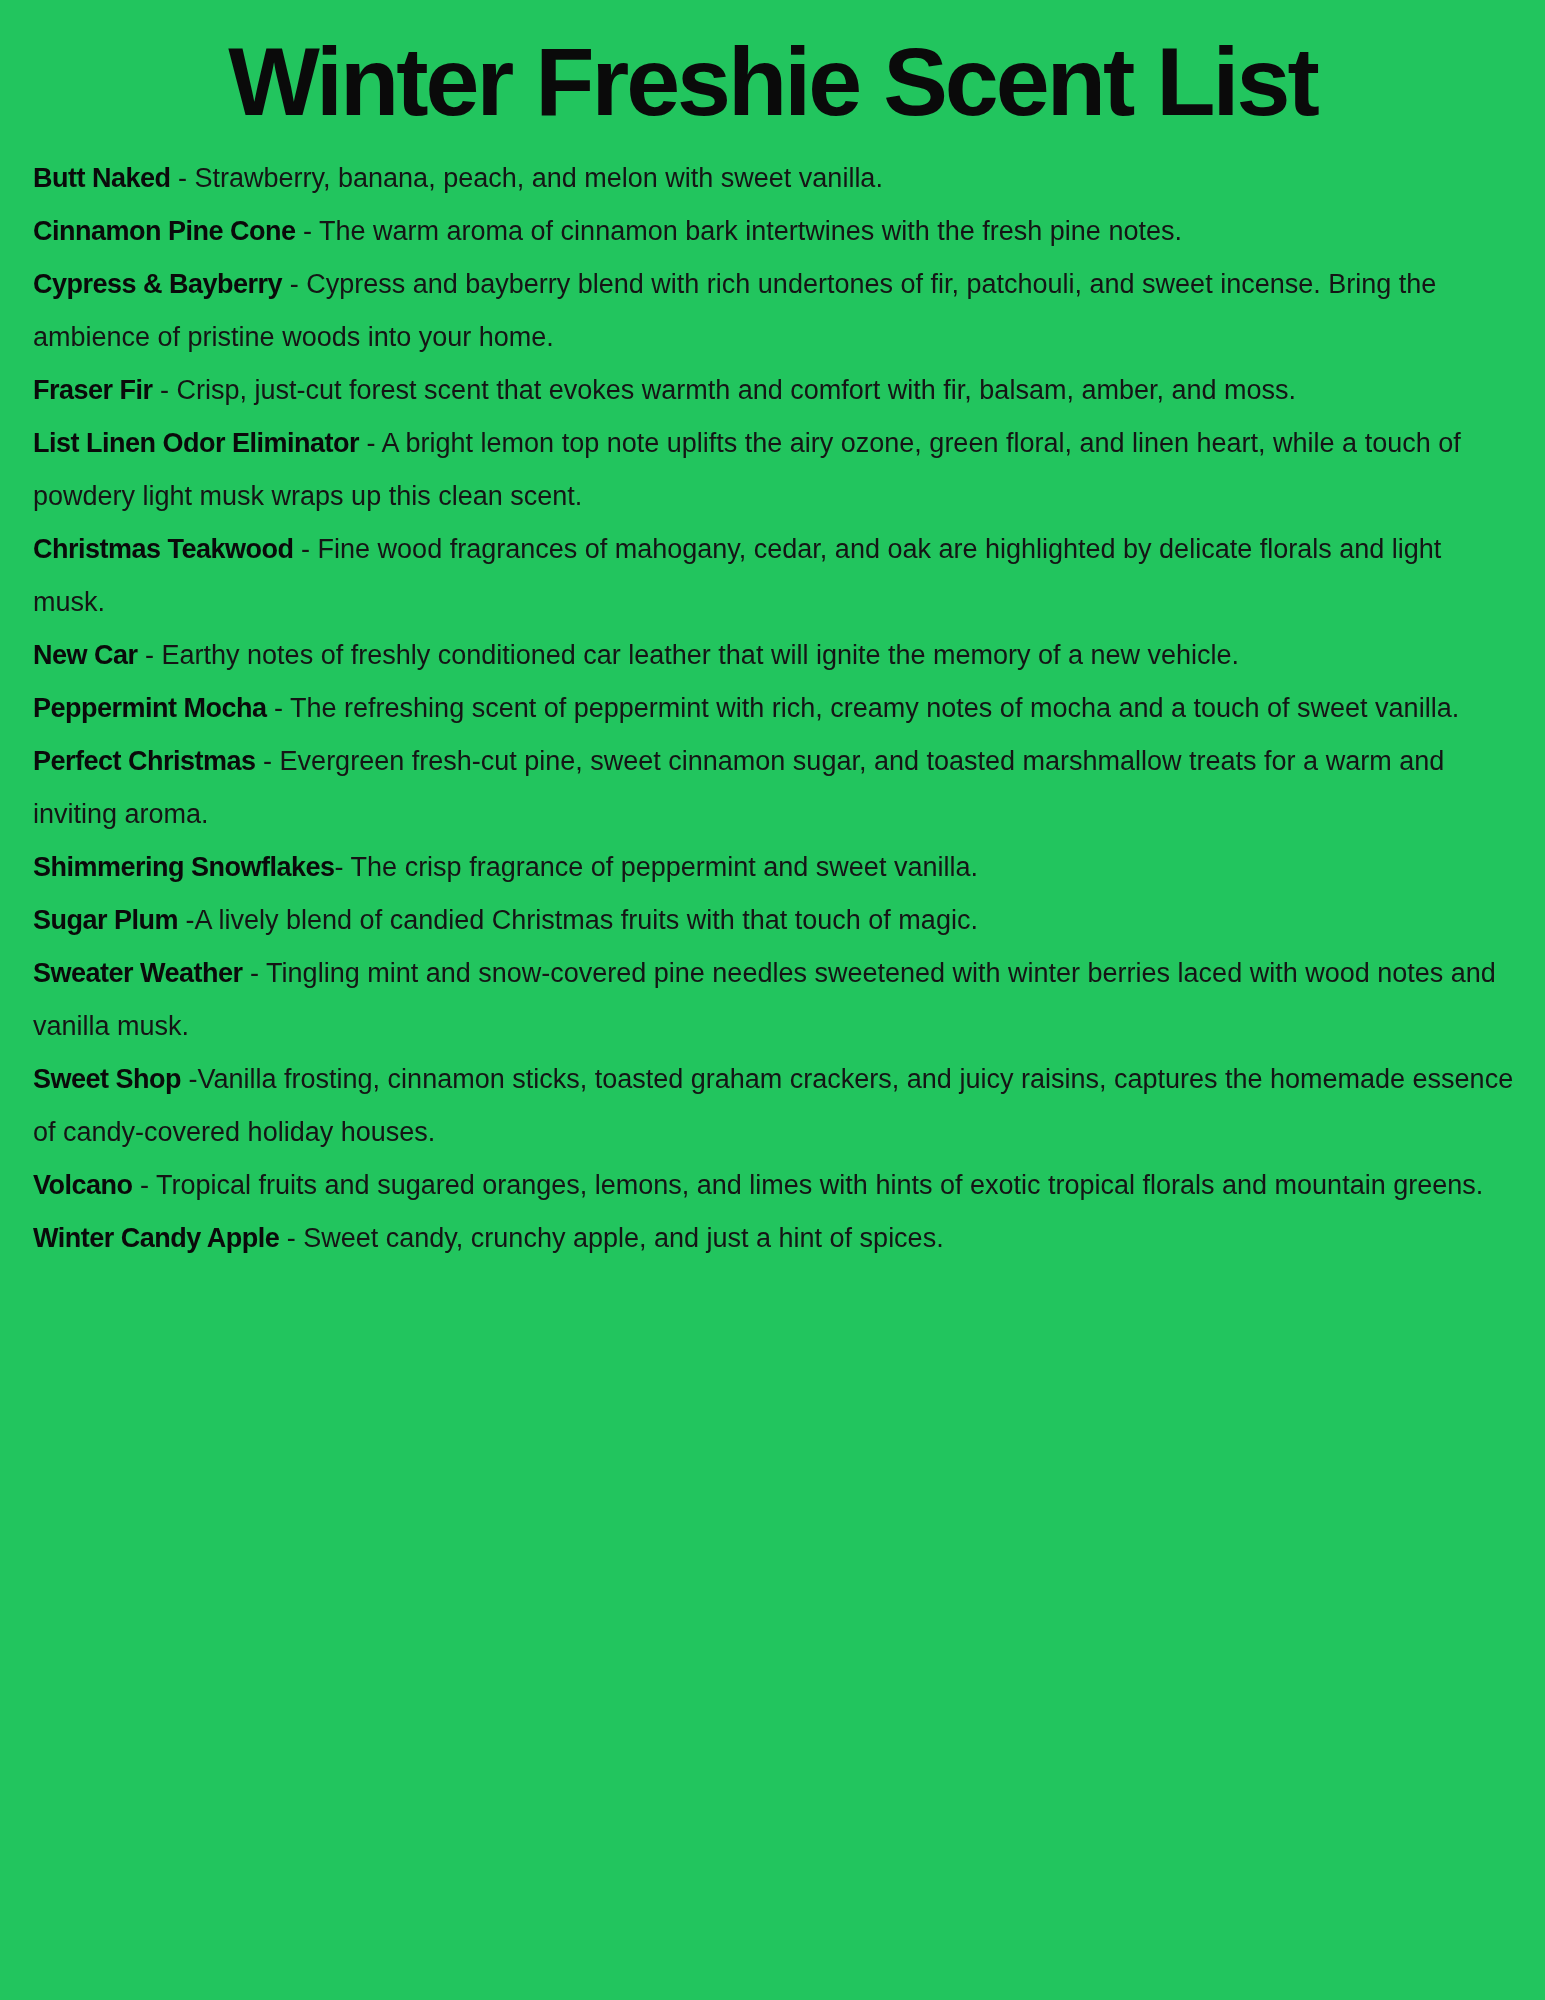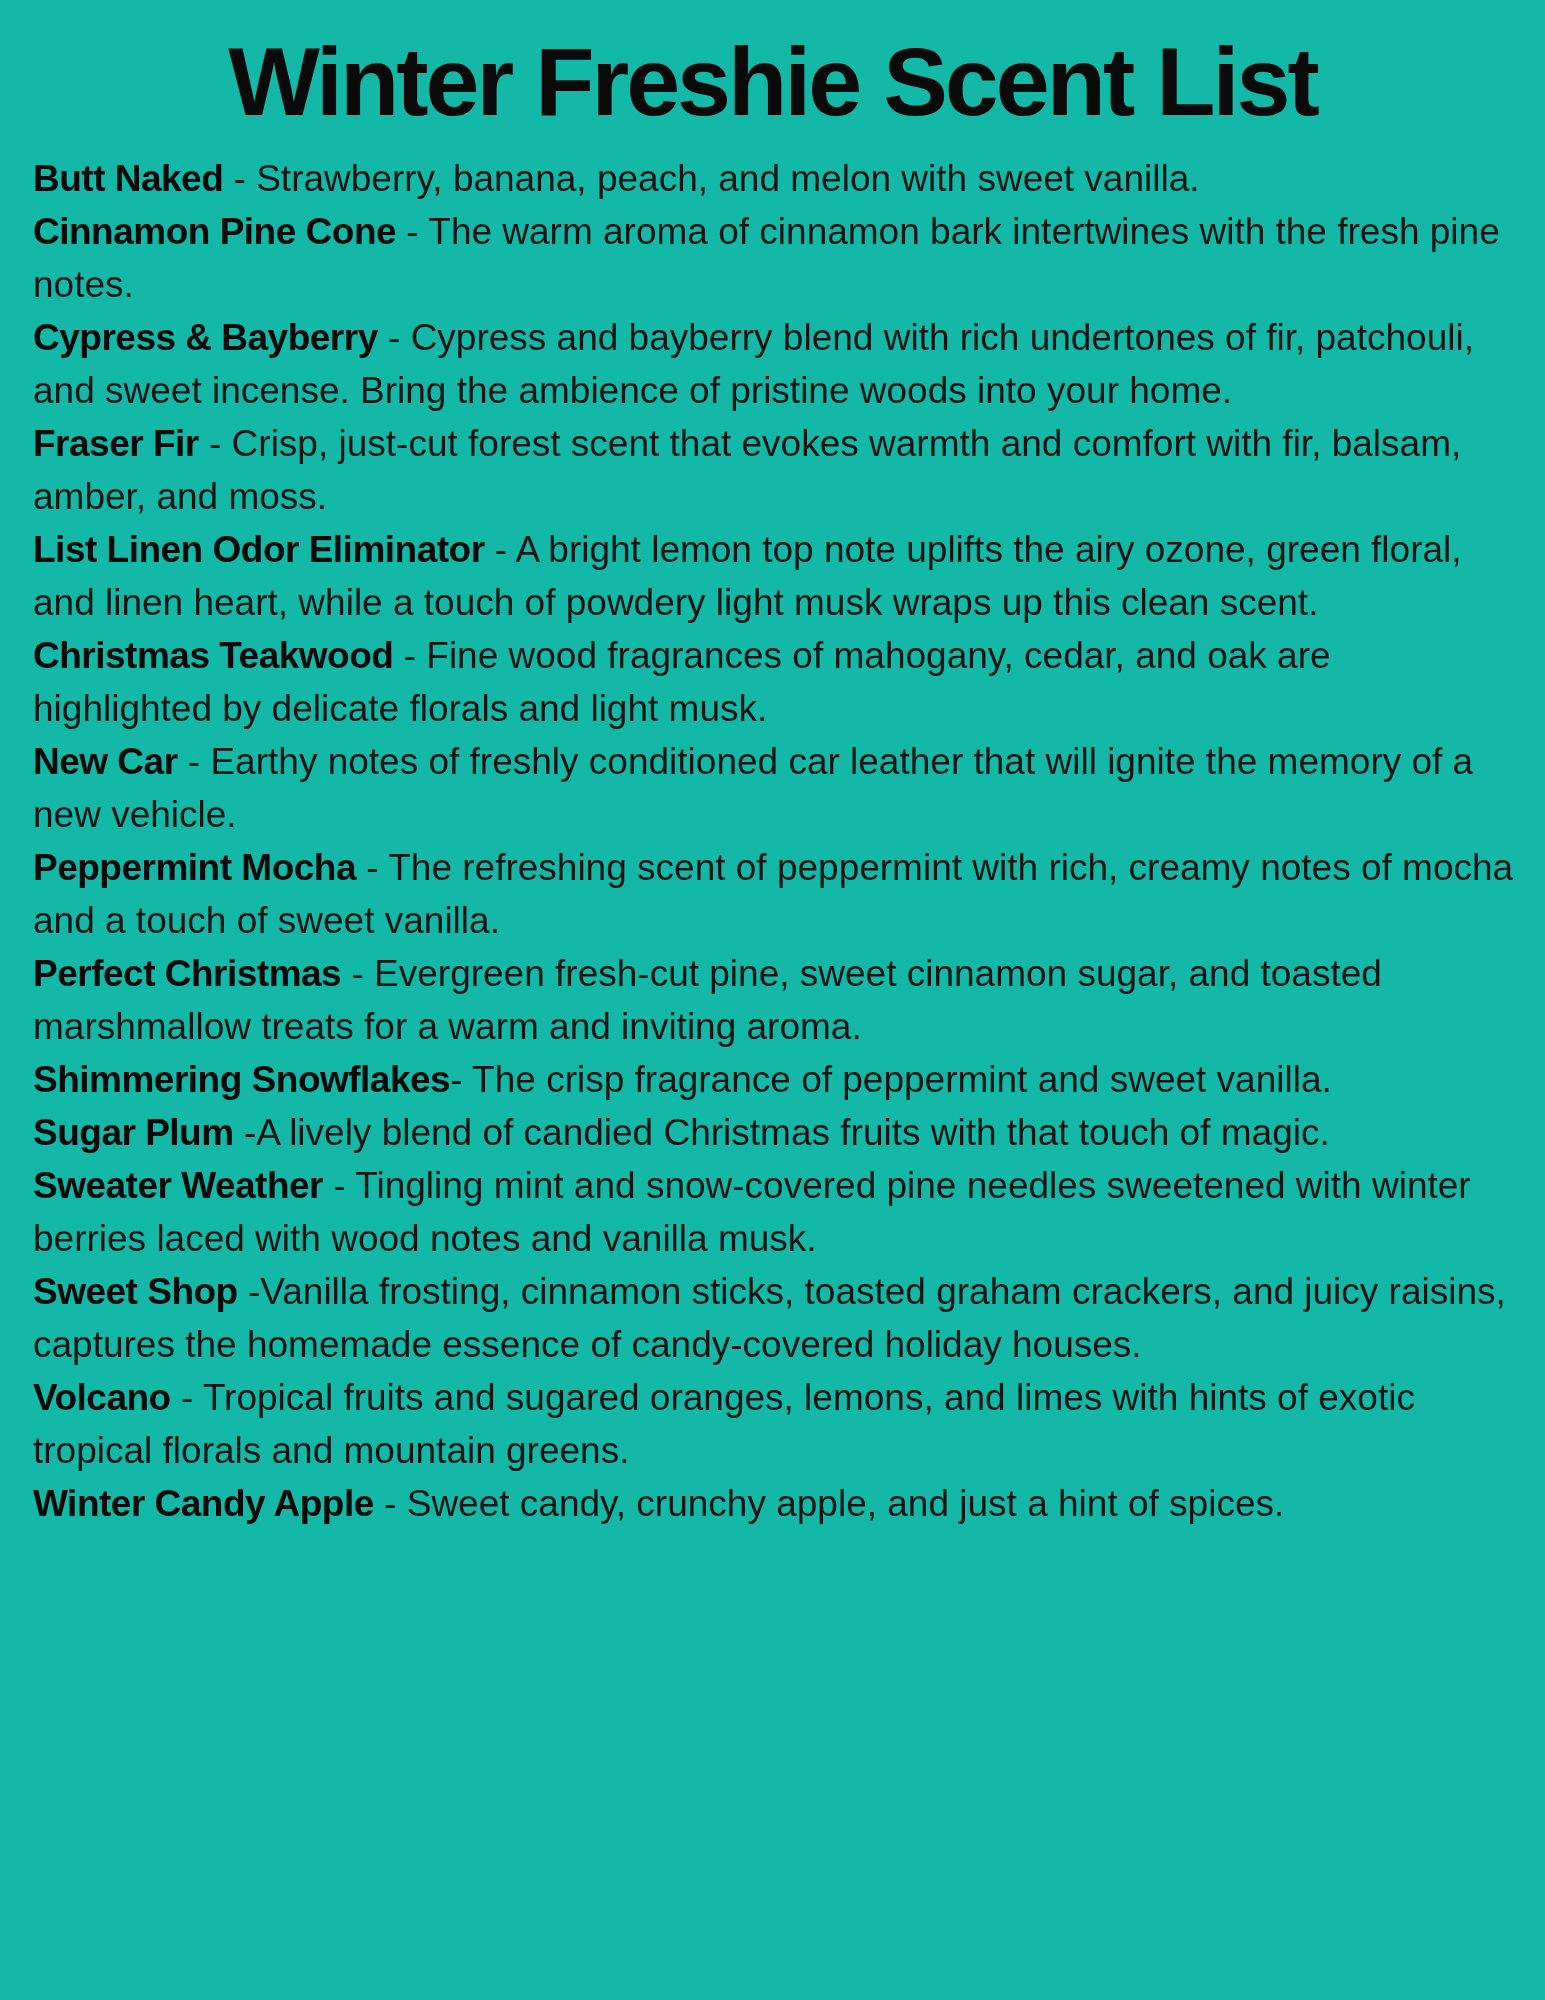--- a/index.html
+++ b/index.html
@@ -4,39 +4,39 @@
 <style>
   html, body {
     margin: 0;
     padding: 0;
     background: #ffffff;
   }
   .page {
     position: relative;
     width: 1545px;
     height: 2000px;
-    background: #14b8a6;
+    background: #22c55e;
     color: #111111;
     overflow: hidden;
     font-family: "Liberation Sans", sans-serif;
   }
   .title {
     margin: 26px 20px 14px 20px;
     text-align: center;
     font-family: "Liberation Sans", sans-serif;
     font-weight: 900;
     font-size: 97px;
     line-height: 1.15;
     letter-spacing: -3px;
     color: #0a0a0a;
     white-space: nowrap;
   }
   .scent-list {
     padding: 0 30px 0 33px;
-    font-size: 37px;
+    font-size: 27px;
     line-height: 53px;
     color: #151515;
     letter-spacing: 0px;
   }
   .scent-list p {
     margin: 0;
     padding: 0;
   }
   .scent-name {
     font-weight: 700;

